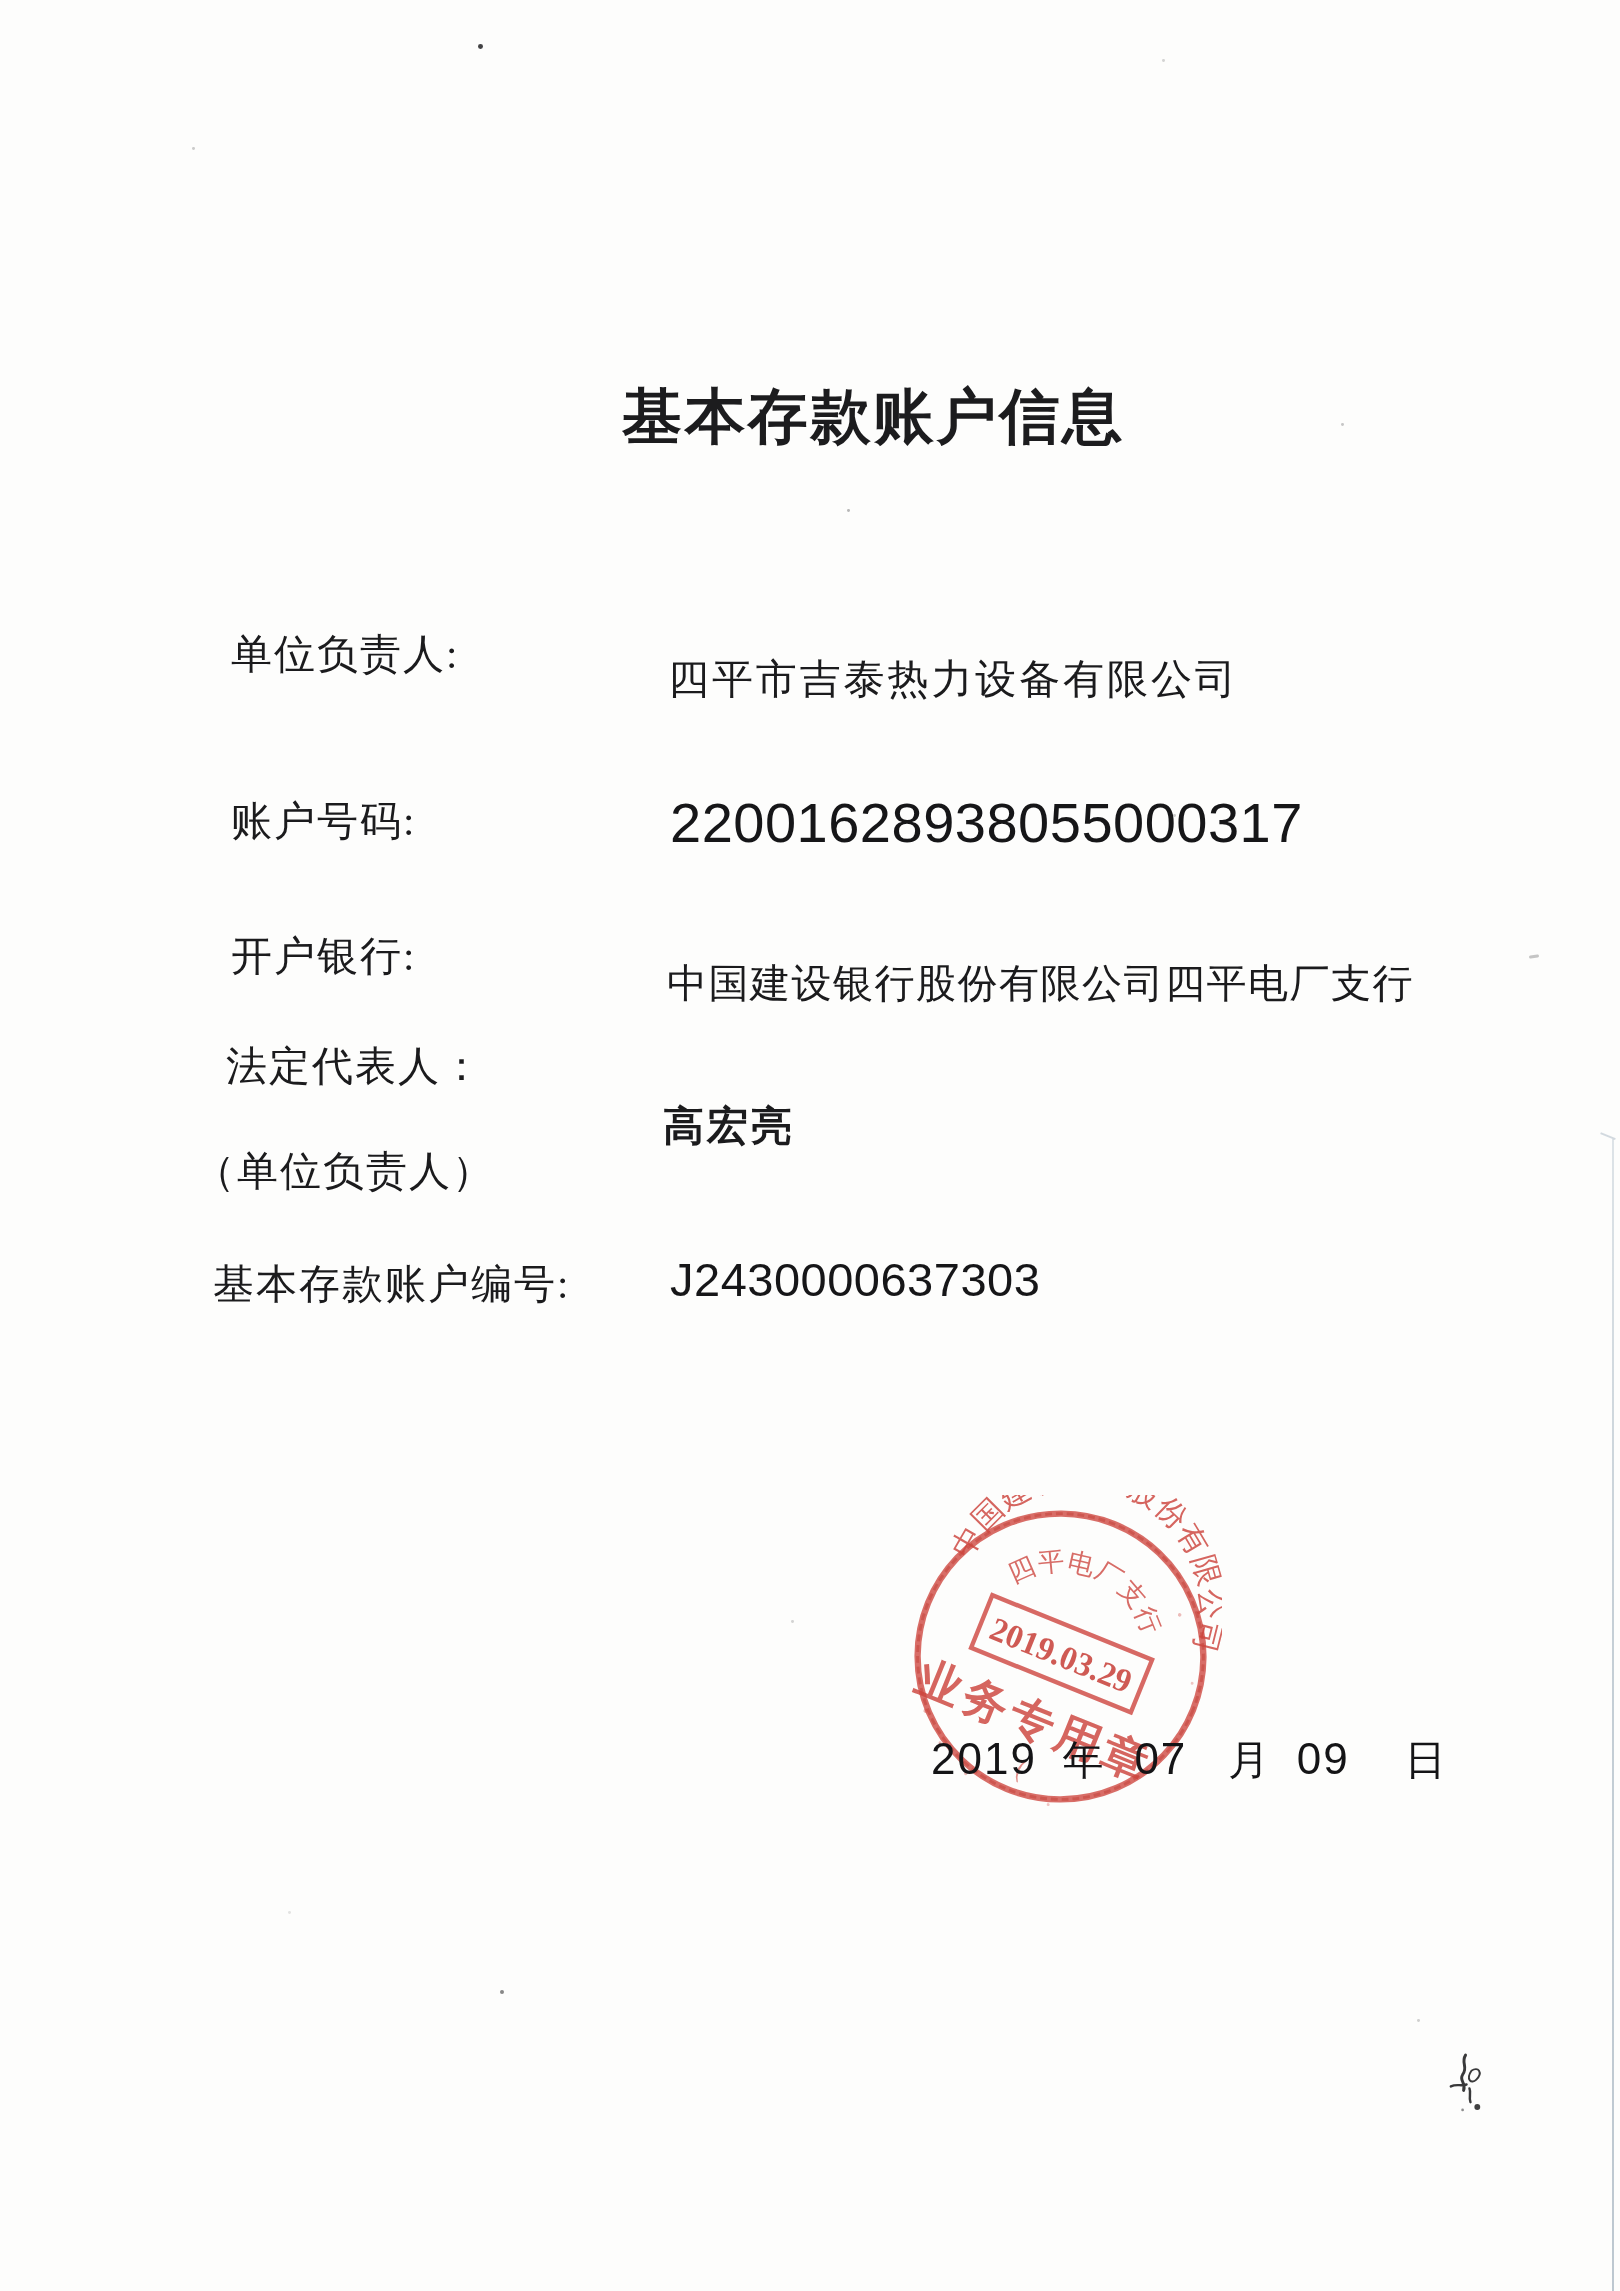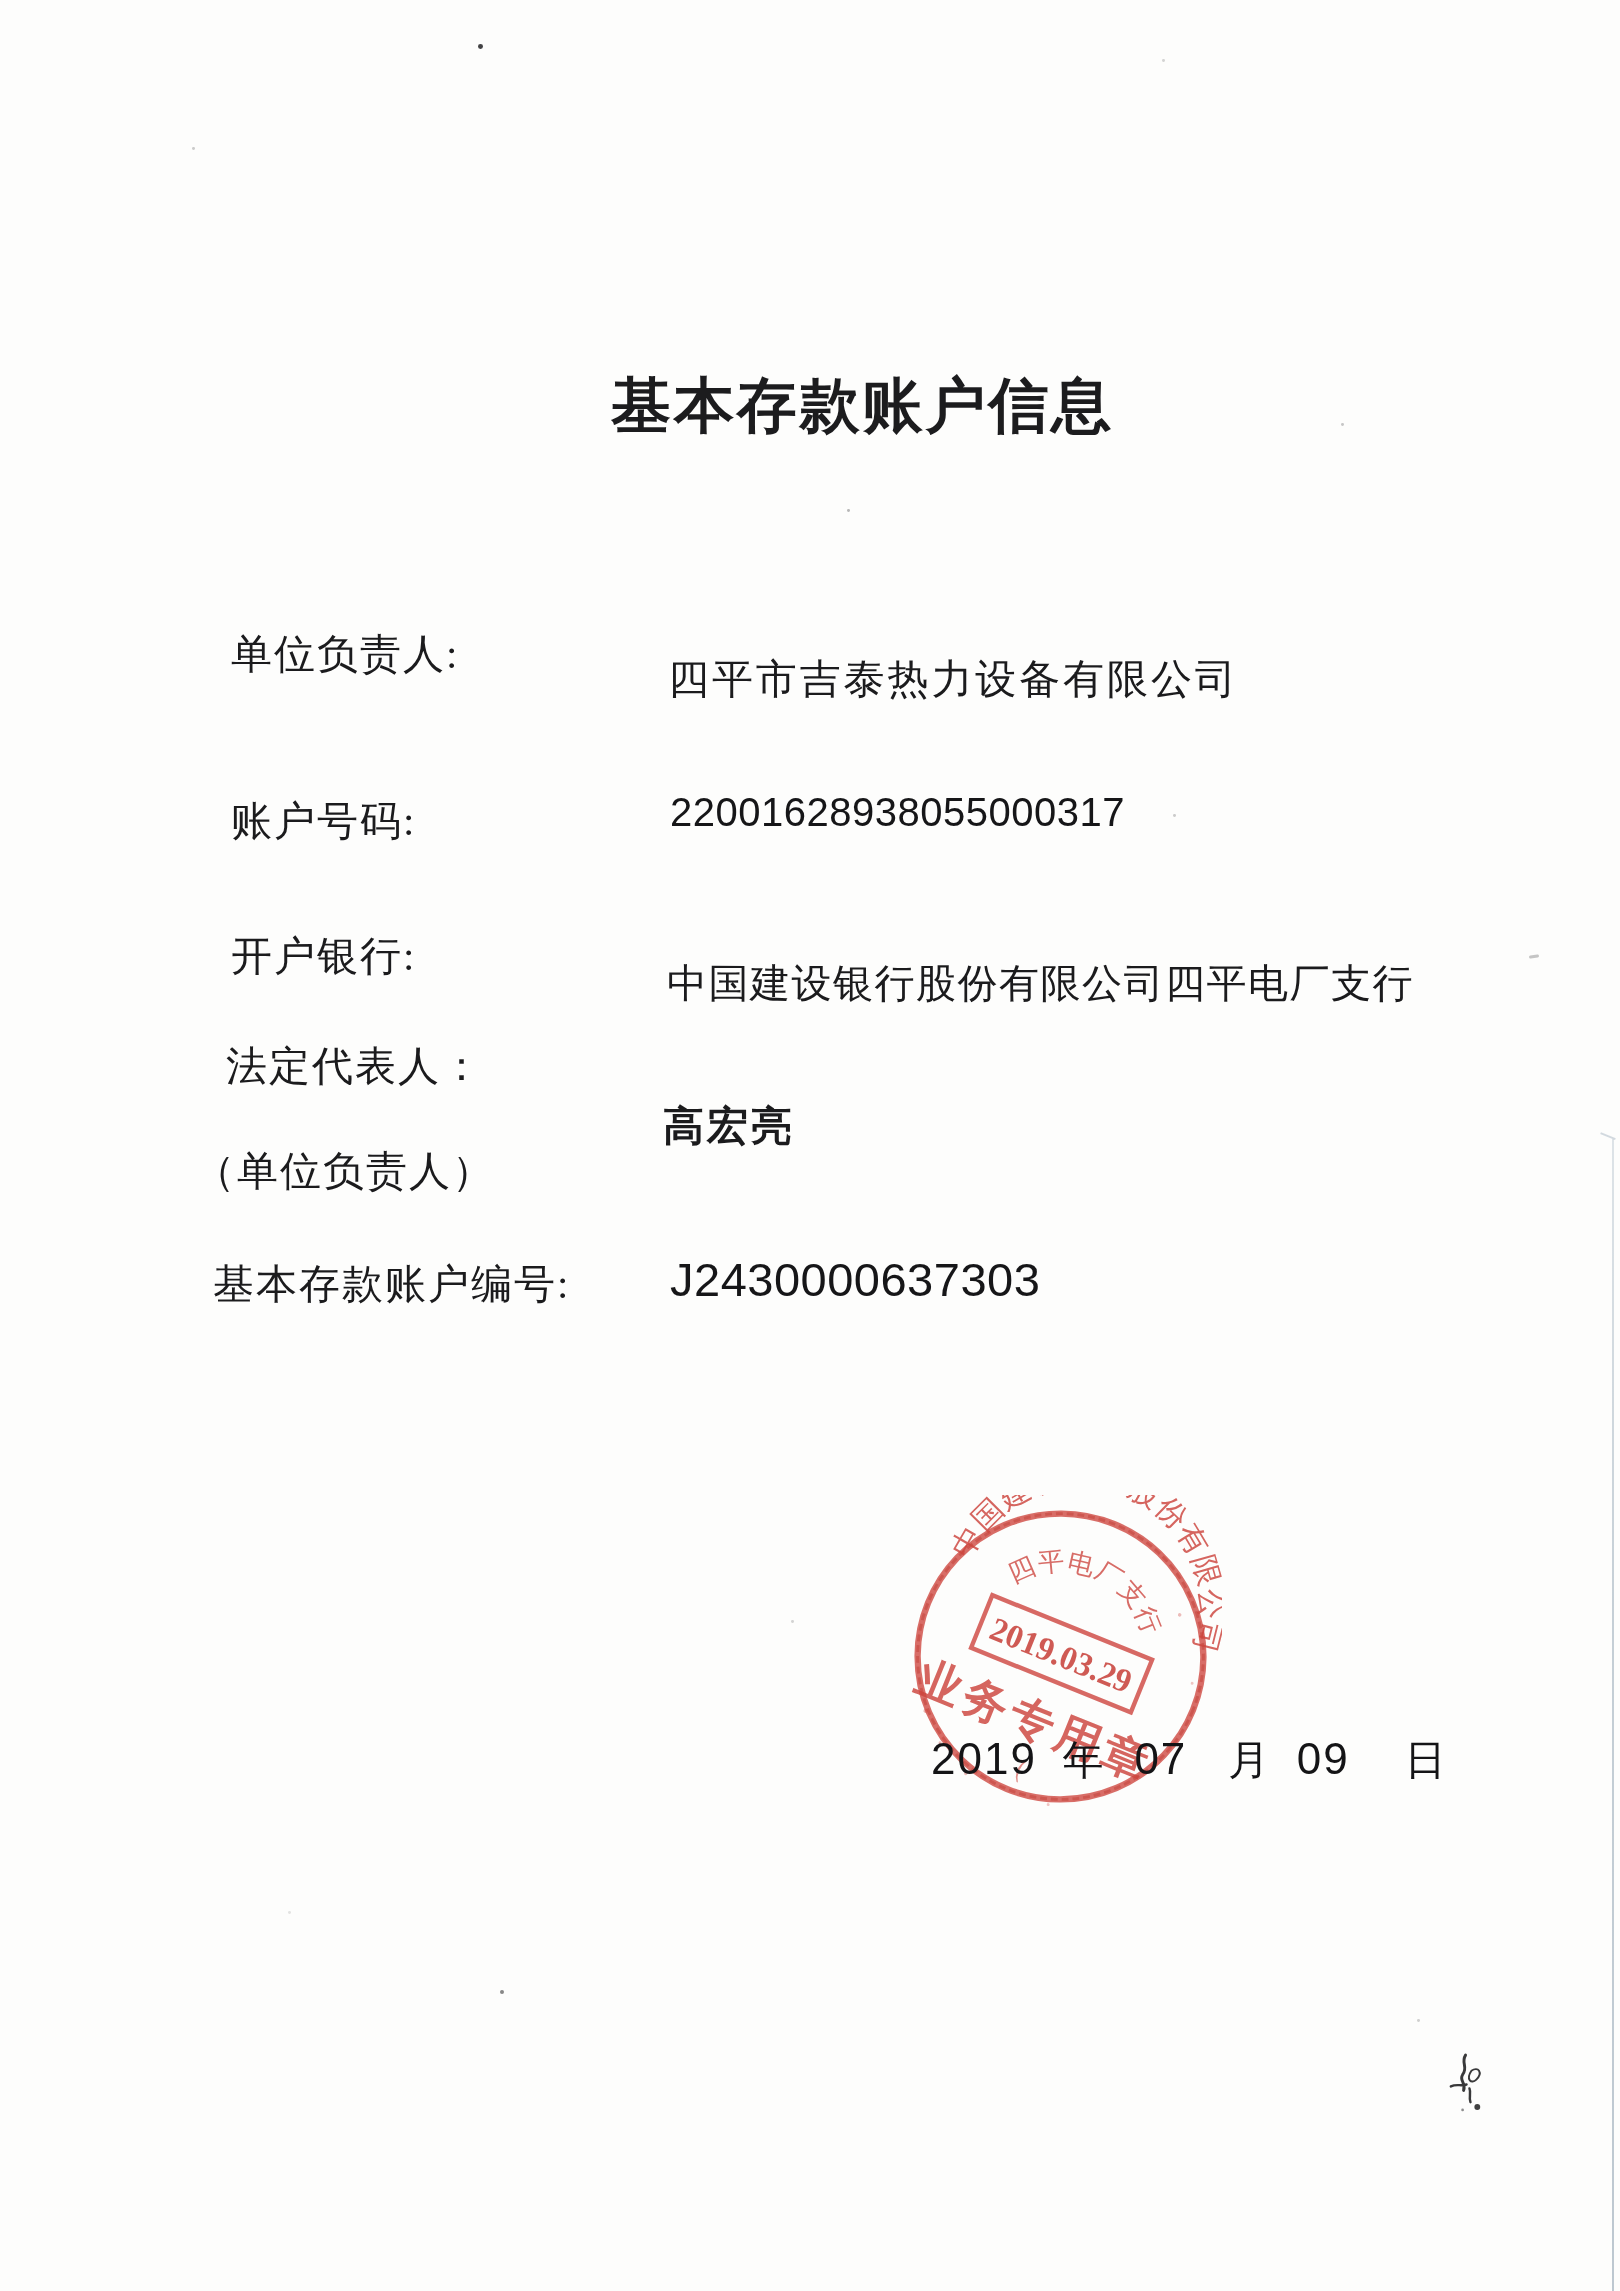--- a/index.html
+++ b/index.html
@@ -16,21 +16,21 @@
   .doc-title{
     font-size:60px;font-weight:bold;letter-spacing:2.9px;
     color:#1c1c1e;
   }
   .field-label{font-size:41px;letter-spacing:2px;}
   .field-value{font-size:41px;letter-spacing:2.9px;margin-top:27px;}
   .num{
     font-family:"Liberation Sans", sans-serif;
     font-weight:400;letter-spacing:0.5px;color:#161618;
   }
-  .acct-num{font-size:40px;}
+  .acct-num{font-size:56px;}
   .basic-num{font-size:47px;}
   .date-line{display:flex;align-items:baseline;font-size:41px;color:#141416;}
   .date-line .digit{font-family:"Liberation Sans", sans-serif;font-size:44px;letter-spacing:2px;}
   .date-line .unit{font-size:41px;}
   .ml26{margin-left:25.5px}.ml32{margin-left:31px}.ml42{margin-left:41px}
   .ml28{margin-left:27.4px}.ml56{margin-left:55px}
   .speck{position:absolute;border-radius:50%;}
   .scan-edge{
     position:absolute;left:1612px;top:1139px;width:2px;height:1153px;
     background:linear-gradient(180deg,#d3dbe1 0%,#b3c0ca 40%,#a8b6c2 100%);
@@ -42,21 +42,21 @@
   }
   .stamp{position:absolute;left:899px;top:1495px;mix-blend-mode:multiply;}
   .stamp text{font-family:"Liberation Serif", serif;}
   .over-stamp{z-index:5;margin-top:8px;}
 </style>
 </head>
 <body>
 
 <div class="page">
 
-  <h1 class="abs doc-title" style="left:610px;top:365px;margin:1px;text-align:right;">基本存款账户信息</h1>
+  <h1 class="abs doc-title" style="left:610px;top:365px;margin:12px;text-align:right;">基本存款账户信息</h1>
 
   <div class="abs field-label" style="left:231px;top:627px;">单位负责人:</div>
   <div class="abs field-value" style="left:668px;top:625px;">四平市吉泰热力设备有限公司</div>
 
   <div class="abs field-label" style="left:231px;top:794px;">账户号码:</div>
   <div class="abs num acct-num" style="left:670px;top:790px;">22001628938055000317</div>
 
   <div class="abs field-label" style="left:231px;top:929px;">开户银行:</div>
   <div class="abs field-value" style="left:667px;top:929px;font-size:40px;letter-spacing:1.5px;">中国建设银行股份有限公司四平电厂支行</div>
 

